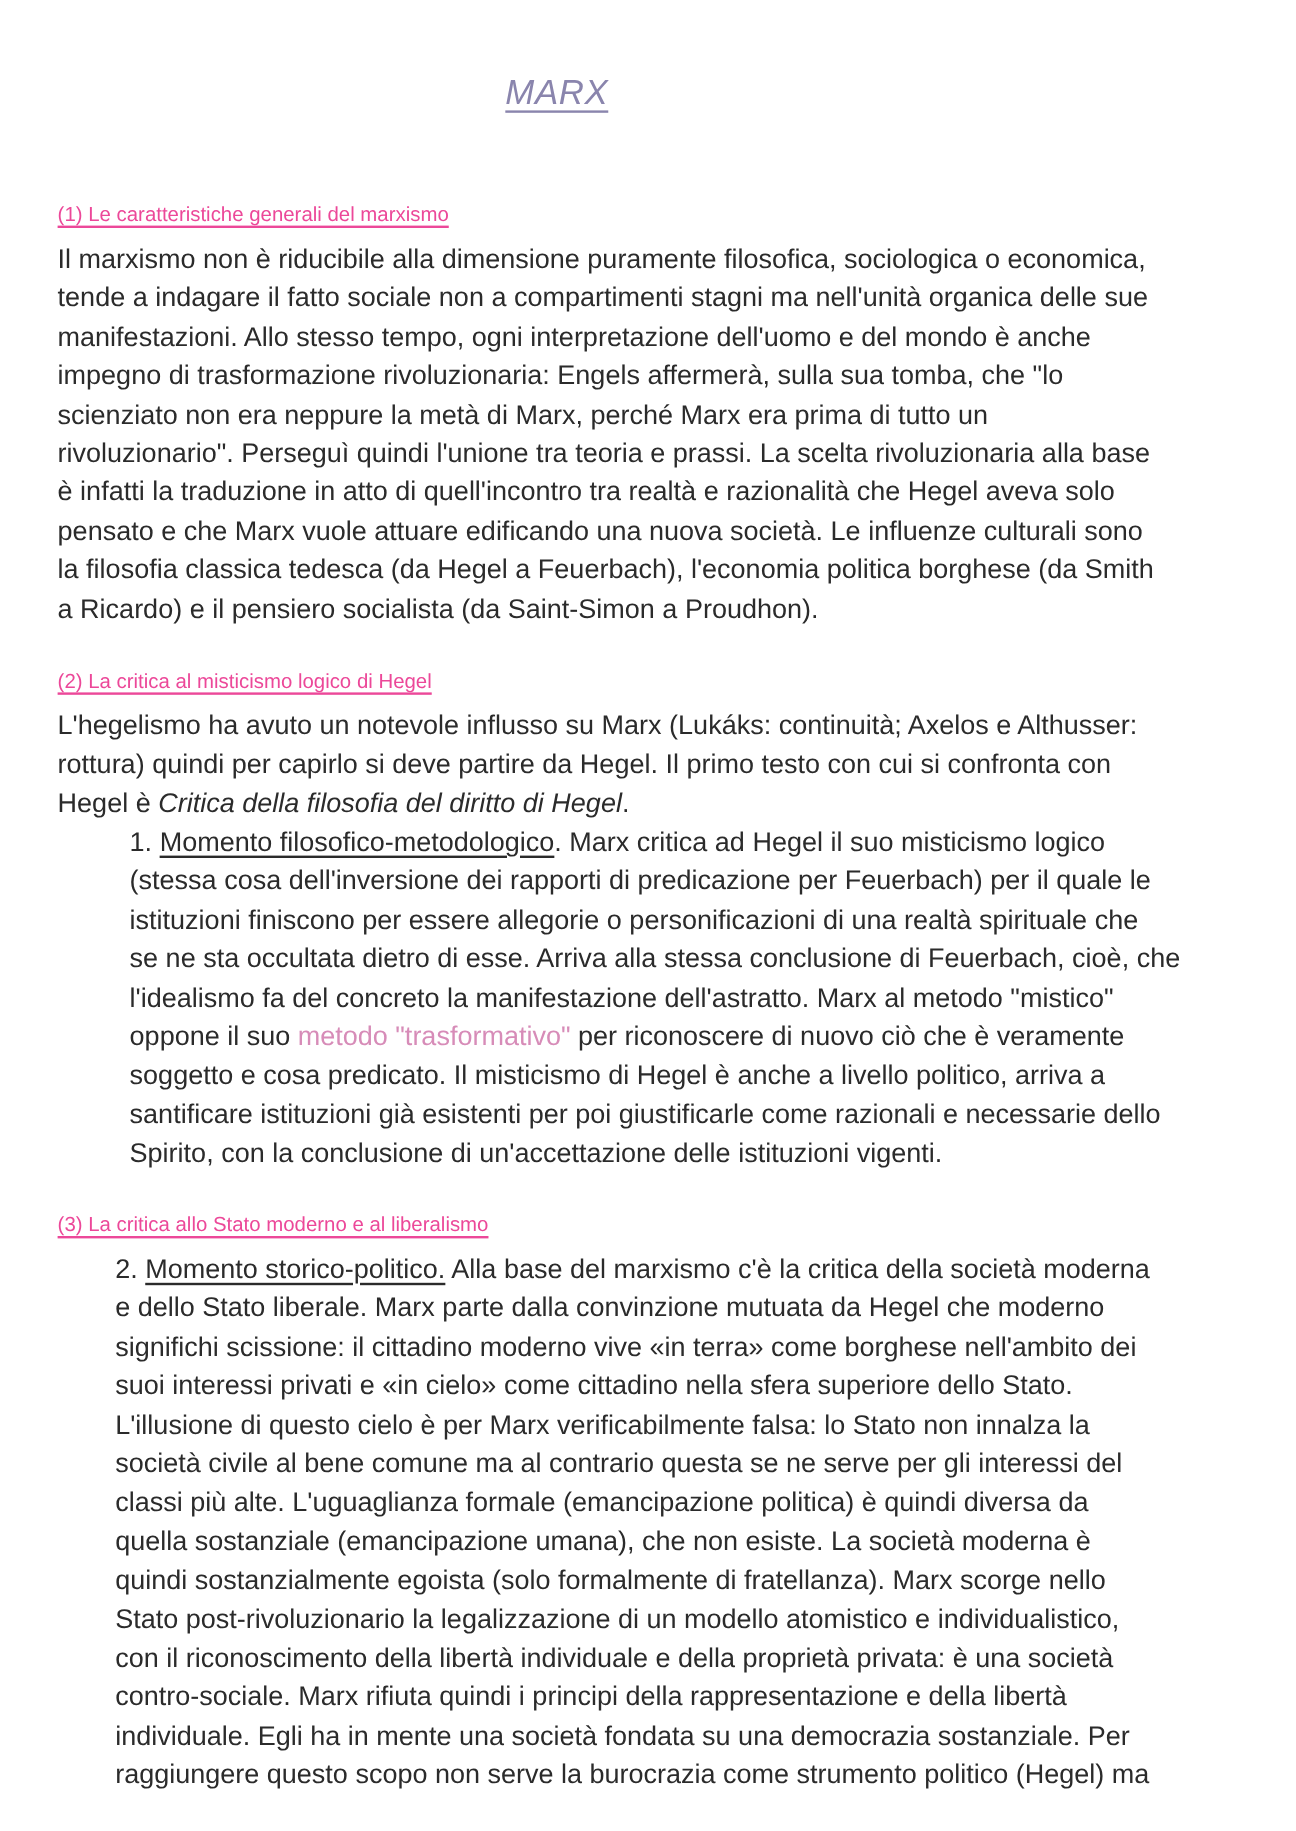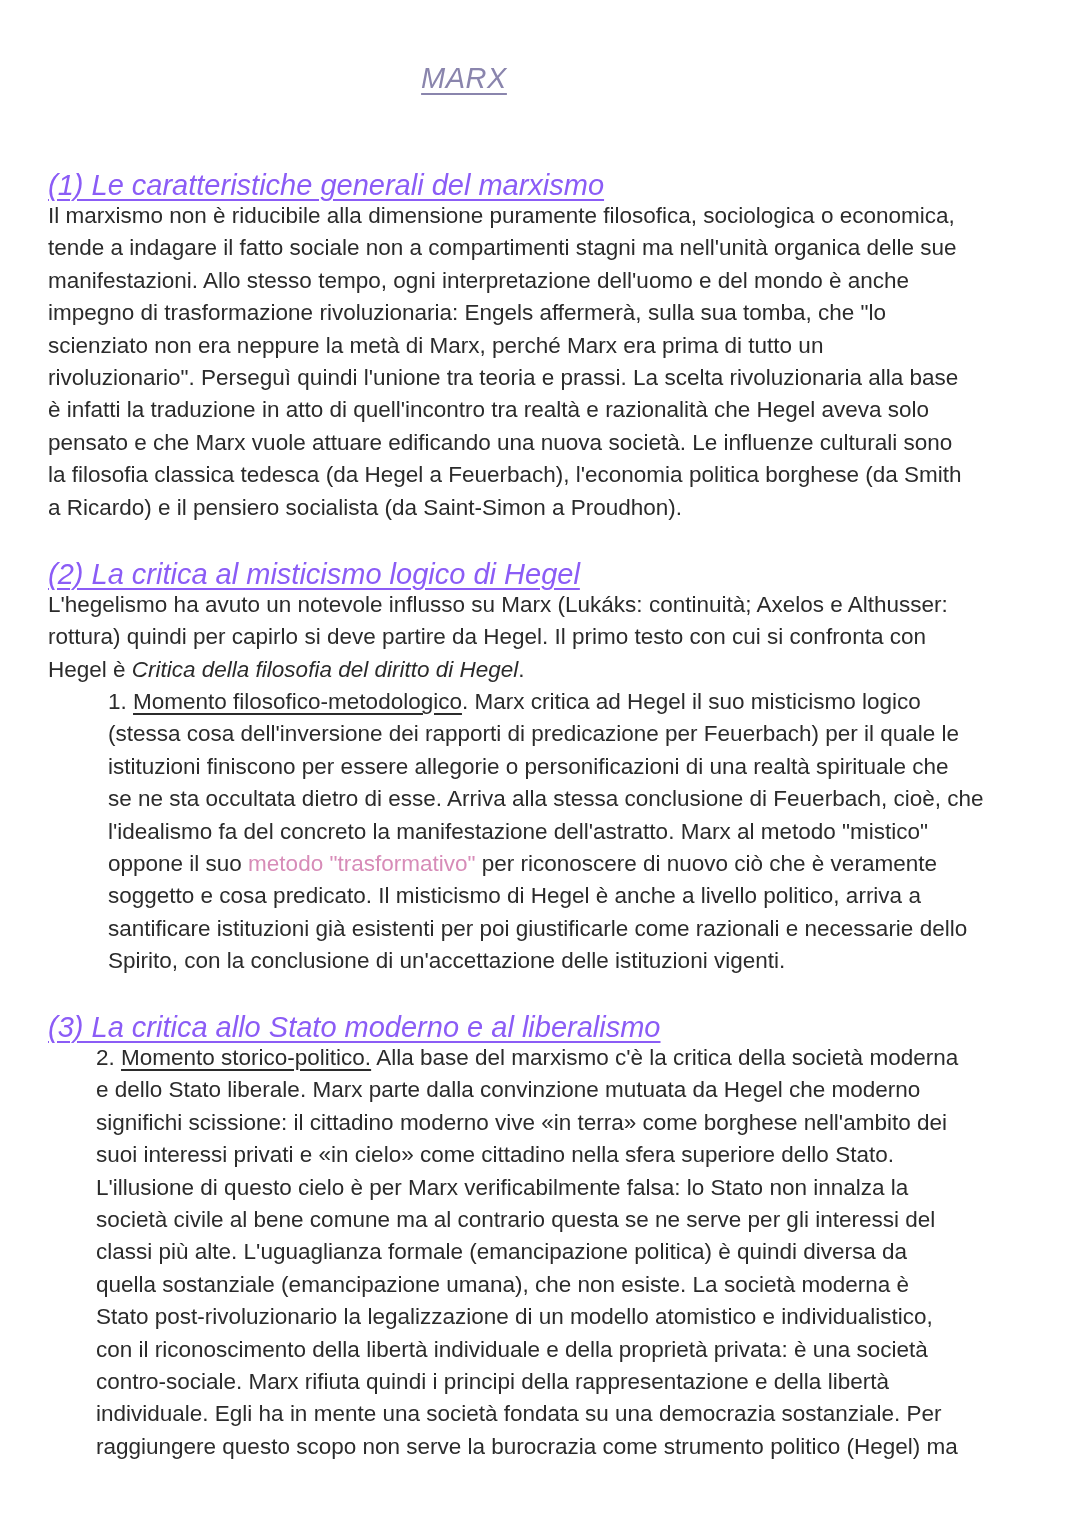--- a/index.html
+++ b/index.html
@@ -9,24 +9,23 @@
     color: #2b2b2b;
   }
   .title {
     position: absolute; left: 0; width: 928px; top: 62px; text-align: center;
     font-size: 29px; font-style: italic; color: #8a85ad;
     text-decoration: underline; text-decoration-thickness: 2px; text-underline-offset: 5px;
     letter-spacing: 0.5px;
   }
   .heading {
     position: absolute; left: 48px;
-    font-size: 29px; color: #8b5cf6;
+    font-size: 17px; color: #ec4899;
     text-decoration: underline; text-decoration-thickness: 1.5px; text-underline-offset: 4px;
     white-space: nowrap;
-    font-style: italic;
   }
   .block { position: absolute; }
   .line {
     font-size: 22.5px; line-height: 32.4px; height: 32.4px; white-space: nowrap;
   }
   .ul { text-decoration: underline; text-underline-offset: 4px; text-decoration-thickness: 1.5px; }
   .it { font-style: italic; }
   .hl { color: #d78cb8; }
 </style>
 </head>
@@ -79,20 +78,21 @@
     <div class="line">
       <span>2. </span><span class="ul">Momento storico-politico.</span><span> Alla base del marxismo c'è la critica della società moderna</span>
     </div>
     <div class="line">e dello Stato liberale. Marx parte dalla convinzione mutuata da Hegel che moderno</div>
     <div class="line">significhi scissione: il cittadino moderno vive «in terra» come borghese nell'ambito dei</div>
     <div class="line">suoi interessi privati e «in cielo» come cittadino nella sfera superiore dello Stato.</div>
     <div class="line">L'illusione di questo cielo è per Marx verificabilmente falsa: lo Stato non innalza la</div>
     <div class="line">società civile al bene comune ma al contrario questa se ne serve per gli interessi del</div>
     <div class="line">classi più alte. L'uguaglianza formale (emancipazione politica) è quindi diversa da</div>
     <div class="line">quella sostanziale (emancipazione umana), che non esiste. La società moderna è</div>
+    <div class="line">quindi sostanzialmente egoista (solo formalmente di fratellanza). Marx scorge nello</div>
     <div class="line">Stato post-rivoluzionario la legalizzazione di un modello atomistico e individualistico,</div>
     <div class="line">con il riconoscimento della libertà individuale e della proprietà privata: è una società</div>
     <div class="line">contro-sociale. Marx rifiuta quindi i principi della rappresentazione e della libertà</div>
     <div class="line">individuale. Egli ha in mente una società fondata su una democrazia sostanziale. Per</div>
     <div class="line">raggiungere questo scopo non serve la burocrazia come strumento politico (Hegel) ma</div>
   </div>
 
 </div>
 
 </body></html>

